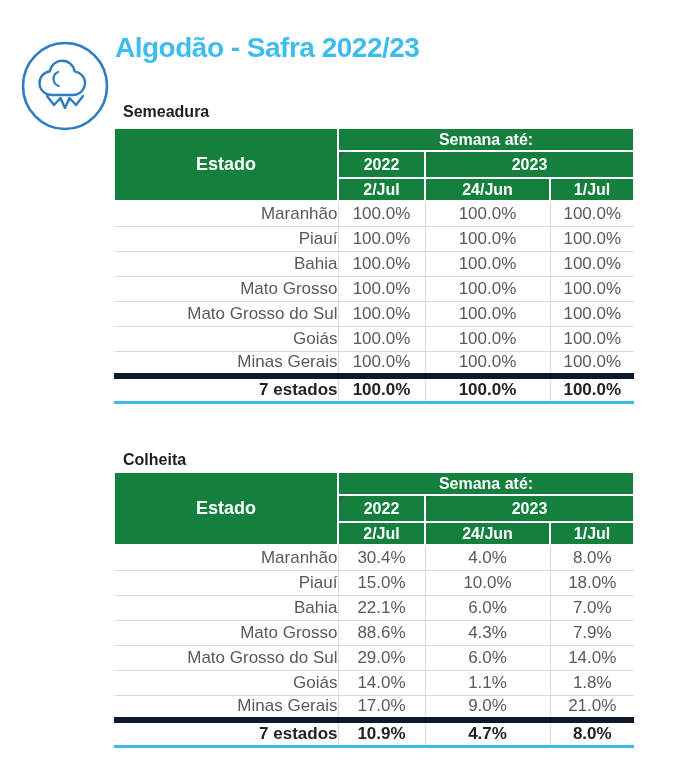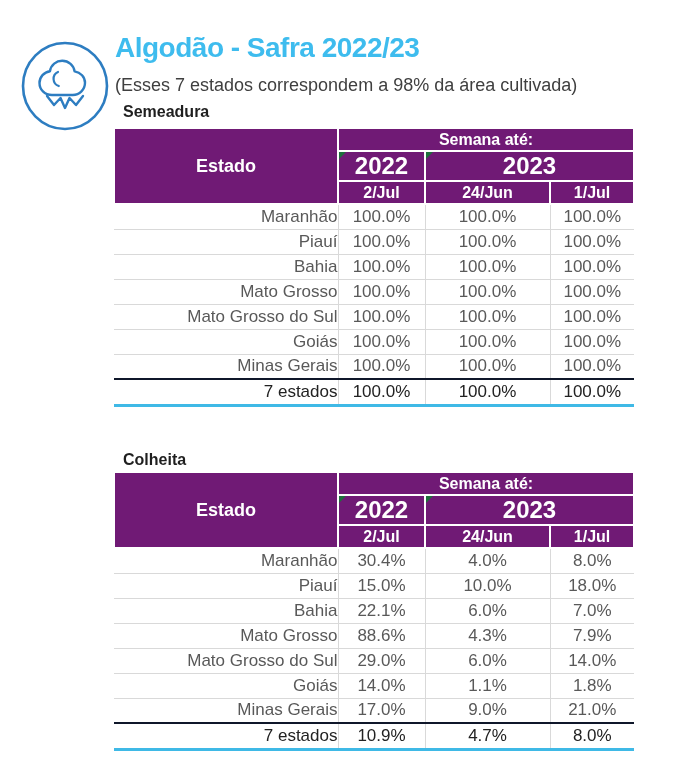--- a/index.html
+++ b/index.html
@@ -64,31 +64,31 @@
   }
   #table-semeadura { top: 127px; }
   #table-colheita  { top: 471px; }
 
   .data-table col.c-state { width: 224px; }
   .data-table col.c-v1    { width: 87px; }
   .data-table col.c-v2    { width: 125px; }
   .data-table col.c-v3    { width: 84px; }
 
   .data-table th {
-    background: #701a75;
+    background: #15803d;
     color: #ffffff;
     font-weight: bold;
     text-align: center;
     padding: 0;
     border: 2px solid #ffffff;
     position: relative;
     overflow: visible;
   }
   th.h-semana { height: 23px; font-size: 16px; }
-  th.h-year   { height: 27px; font-size: 24px; }
+  th.h-year   { height: 27px; font-size: 16px; }
   th.h-date   { height: 23px; font-size: 16px; }
   th.h-estado { font-size: 18px; }
 
   .corner-tri {
     position: absolute;
     top: 0; left: 0;
     width: 0; height: 0;
     border-top: 7px solid #1E6F3C;
     border-right: 7px solid transparent;
   }
@@ -98,23 +98,23 @@
     font-size: 17px;
     color: #595959;
     padding: 0;
     border-bottom: 1px solid #D9D9D9;
     white-space: nowrap;
   }
   td.state { text-align: right; padding-left: 6px; }
   td.val   { text-align: center; border-left: 1px solid #D9D9D9; }
 
   tr.total td {
-    font-weight: normal;
+    font-weight: bold;
     color: #222222;
-    border-top: 2px solid #0f172a;
+    border-top: 6px solid #0f172a;
     border-bottom: 3px solid #3FB9E6;
     height: 26px;
   }
 </style>
 </head>
 <body>
 
 <div class="sheet">
 
   <div class="logo">
@@ -122,21 +122,20 @@
       <ellipse cx="44" cy="45" rx="42" ry="43" stroke="#2D7DC1" stroke-width="2.6"></ellipse>
       <path d="M31 54 c-7.5 0 -12.5 -5.5 -12.5 -12 c0 -6 4.5 -11 10.5 -11.8
                c0.8 -6.5 6.4 -10.4 12.2 -10.4 c6.5 0 11.6 4.6 12.4 10.6
                c6 0.8 10.4 5.6 10.4 11.4 c0 6.6 -5.4 12.2 -12.2 12.2 Z" stroke="#2D7DC1" stroke-width="2.4" stroke-linejoin="round"></path>
       <path d="M37 31 a7.5 7.5 0 0 0 0.8 14" stroke="#2D7DC1" stroke-width="2.2" stroke-linecap="round"></path>
       <path d="M26 55 L33 64 L39.5 57 L44 67 L48.5 57 L55 64 L62 55" stroke="#2D7DC1" stroke-width="2.4" stroke-linecap="round" stroke-linejoin="round"></path>
     </svg>
   </div>
 
   <div class="title">Algodão - Safra 2022/23</div>
-  <div class="subtitle">(Esses 7 estados correspondem a 98% da área cultivada)</div>
 
   <div class="section-label" id="label-semeadura">Semeadura</div>
 
   <table class="data-table" id="table-semeadura">
     <colgroup>
         <col class="c-state">
         <col class="c-v1">
         <col class="c-v2">
         <col class="c-v3">
       </colgroup>

